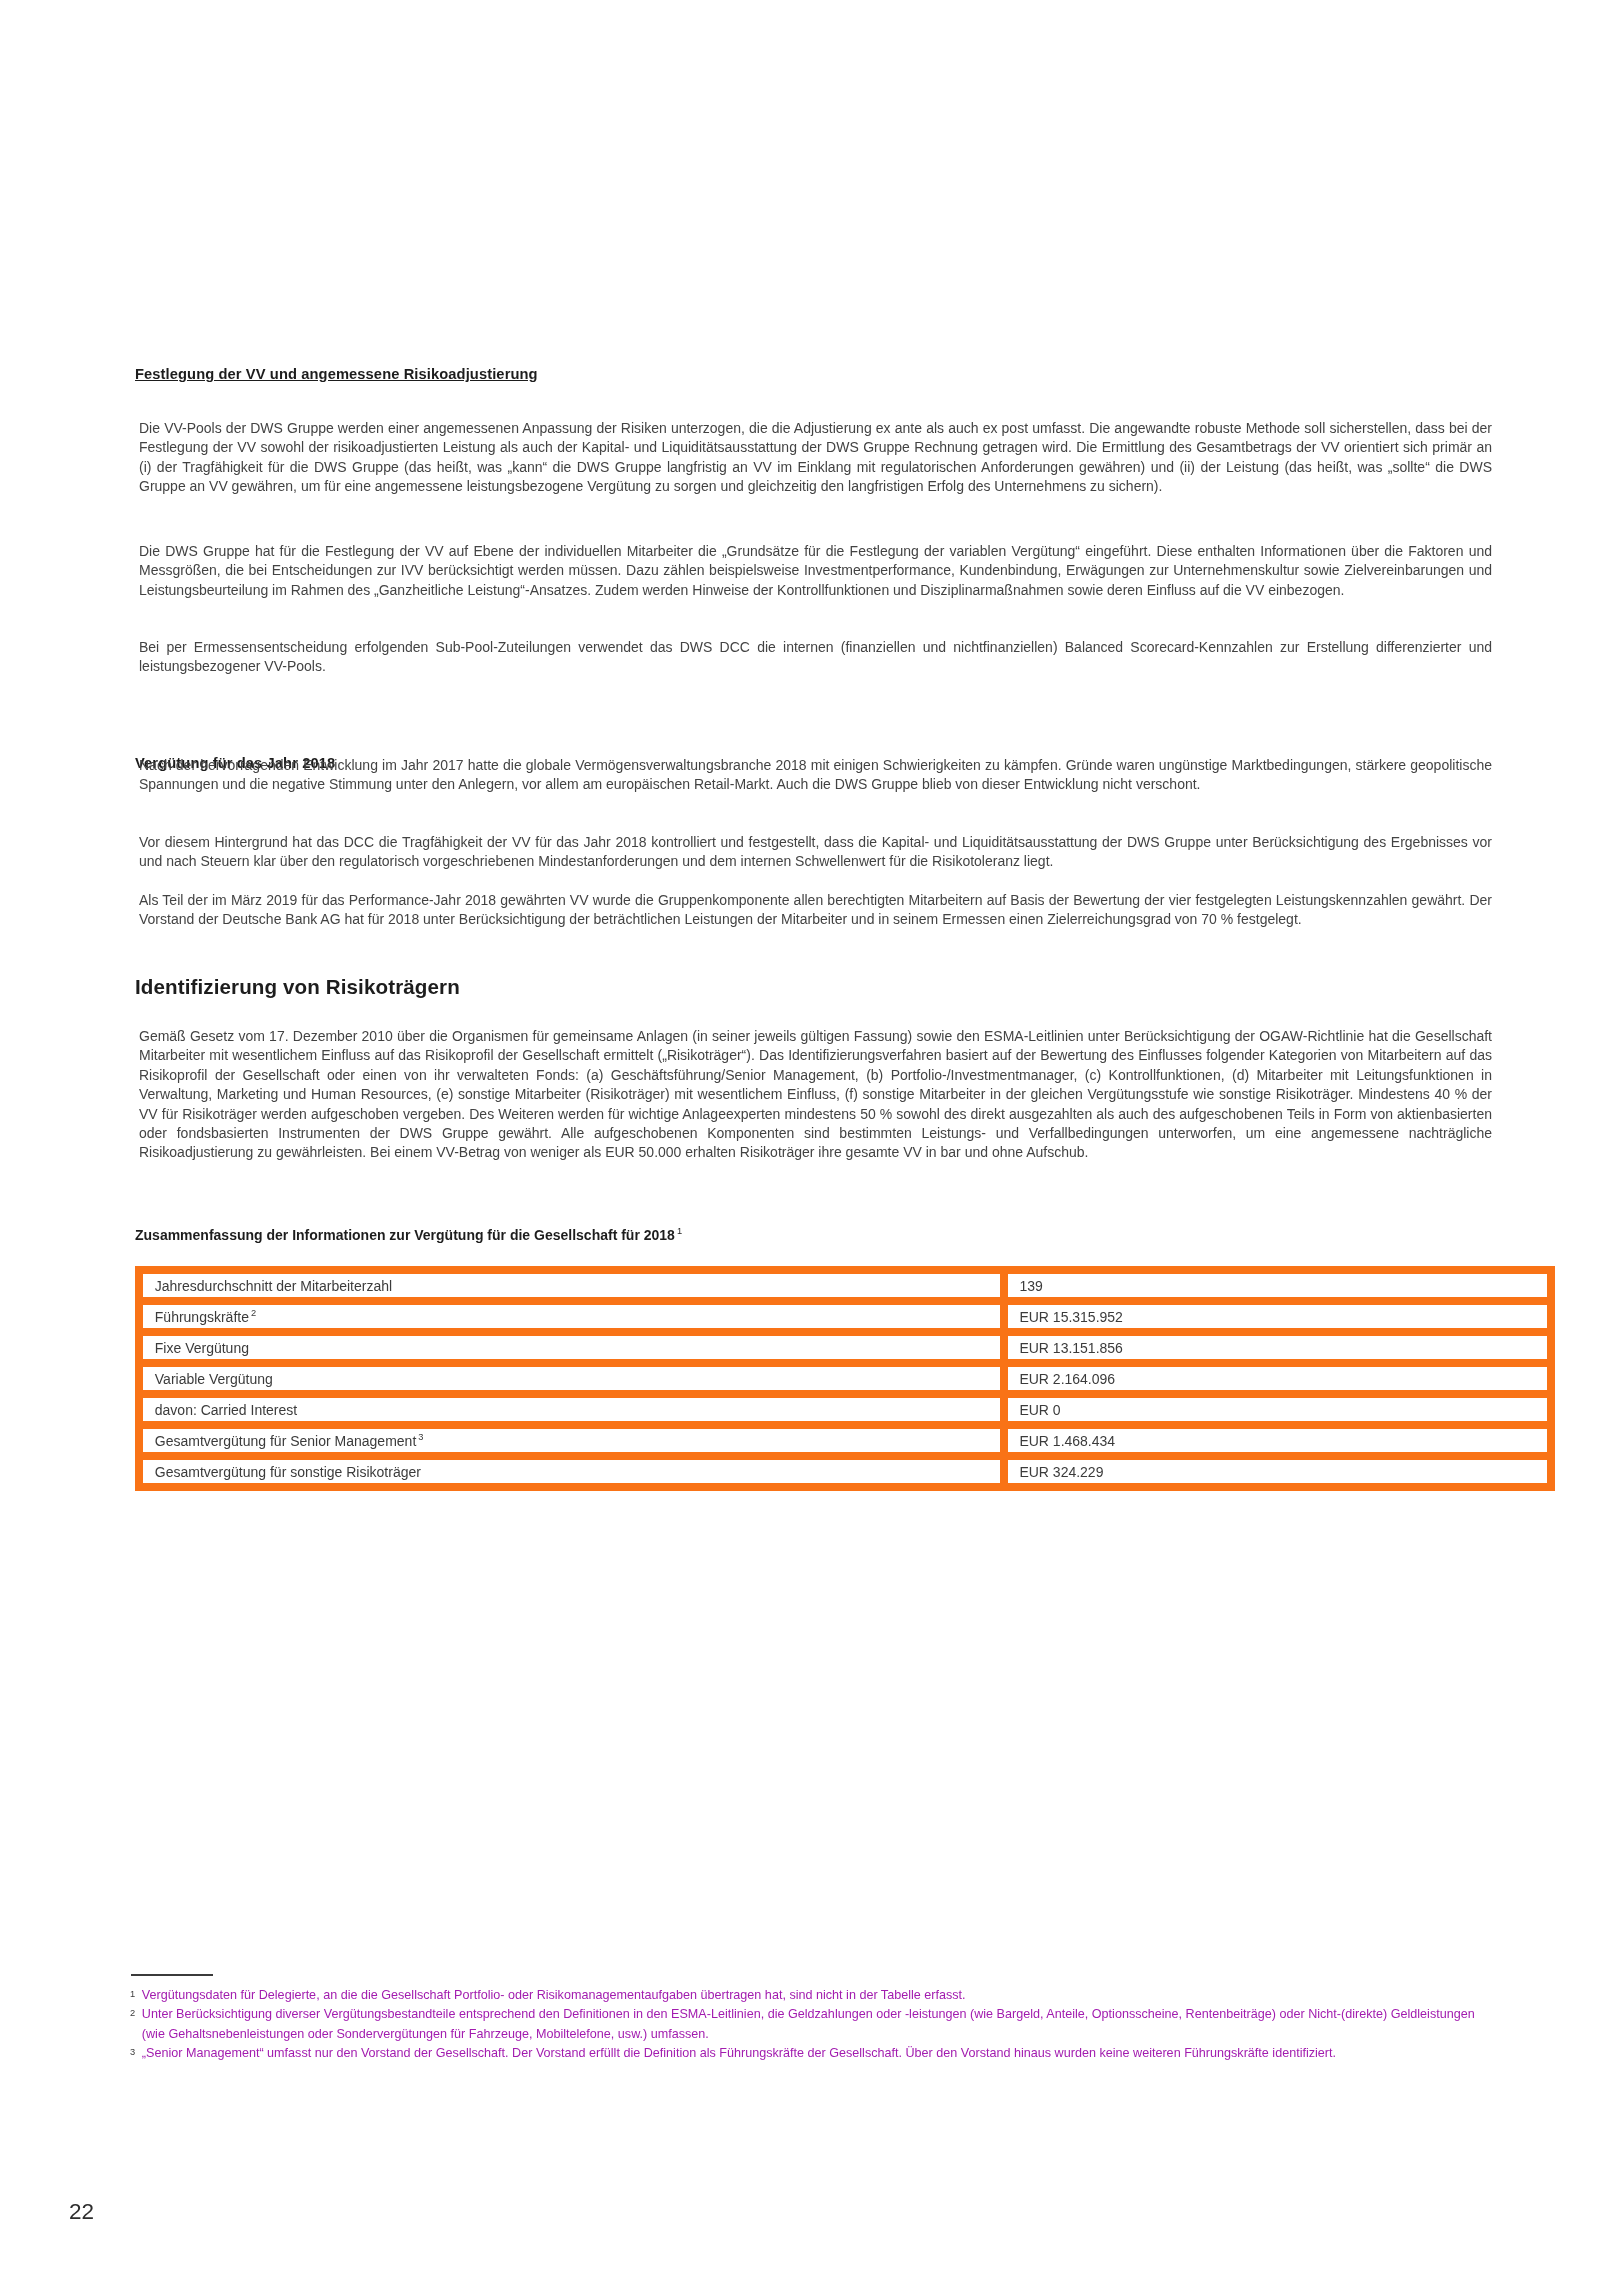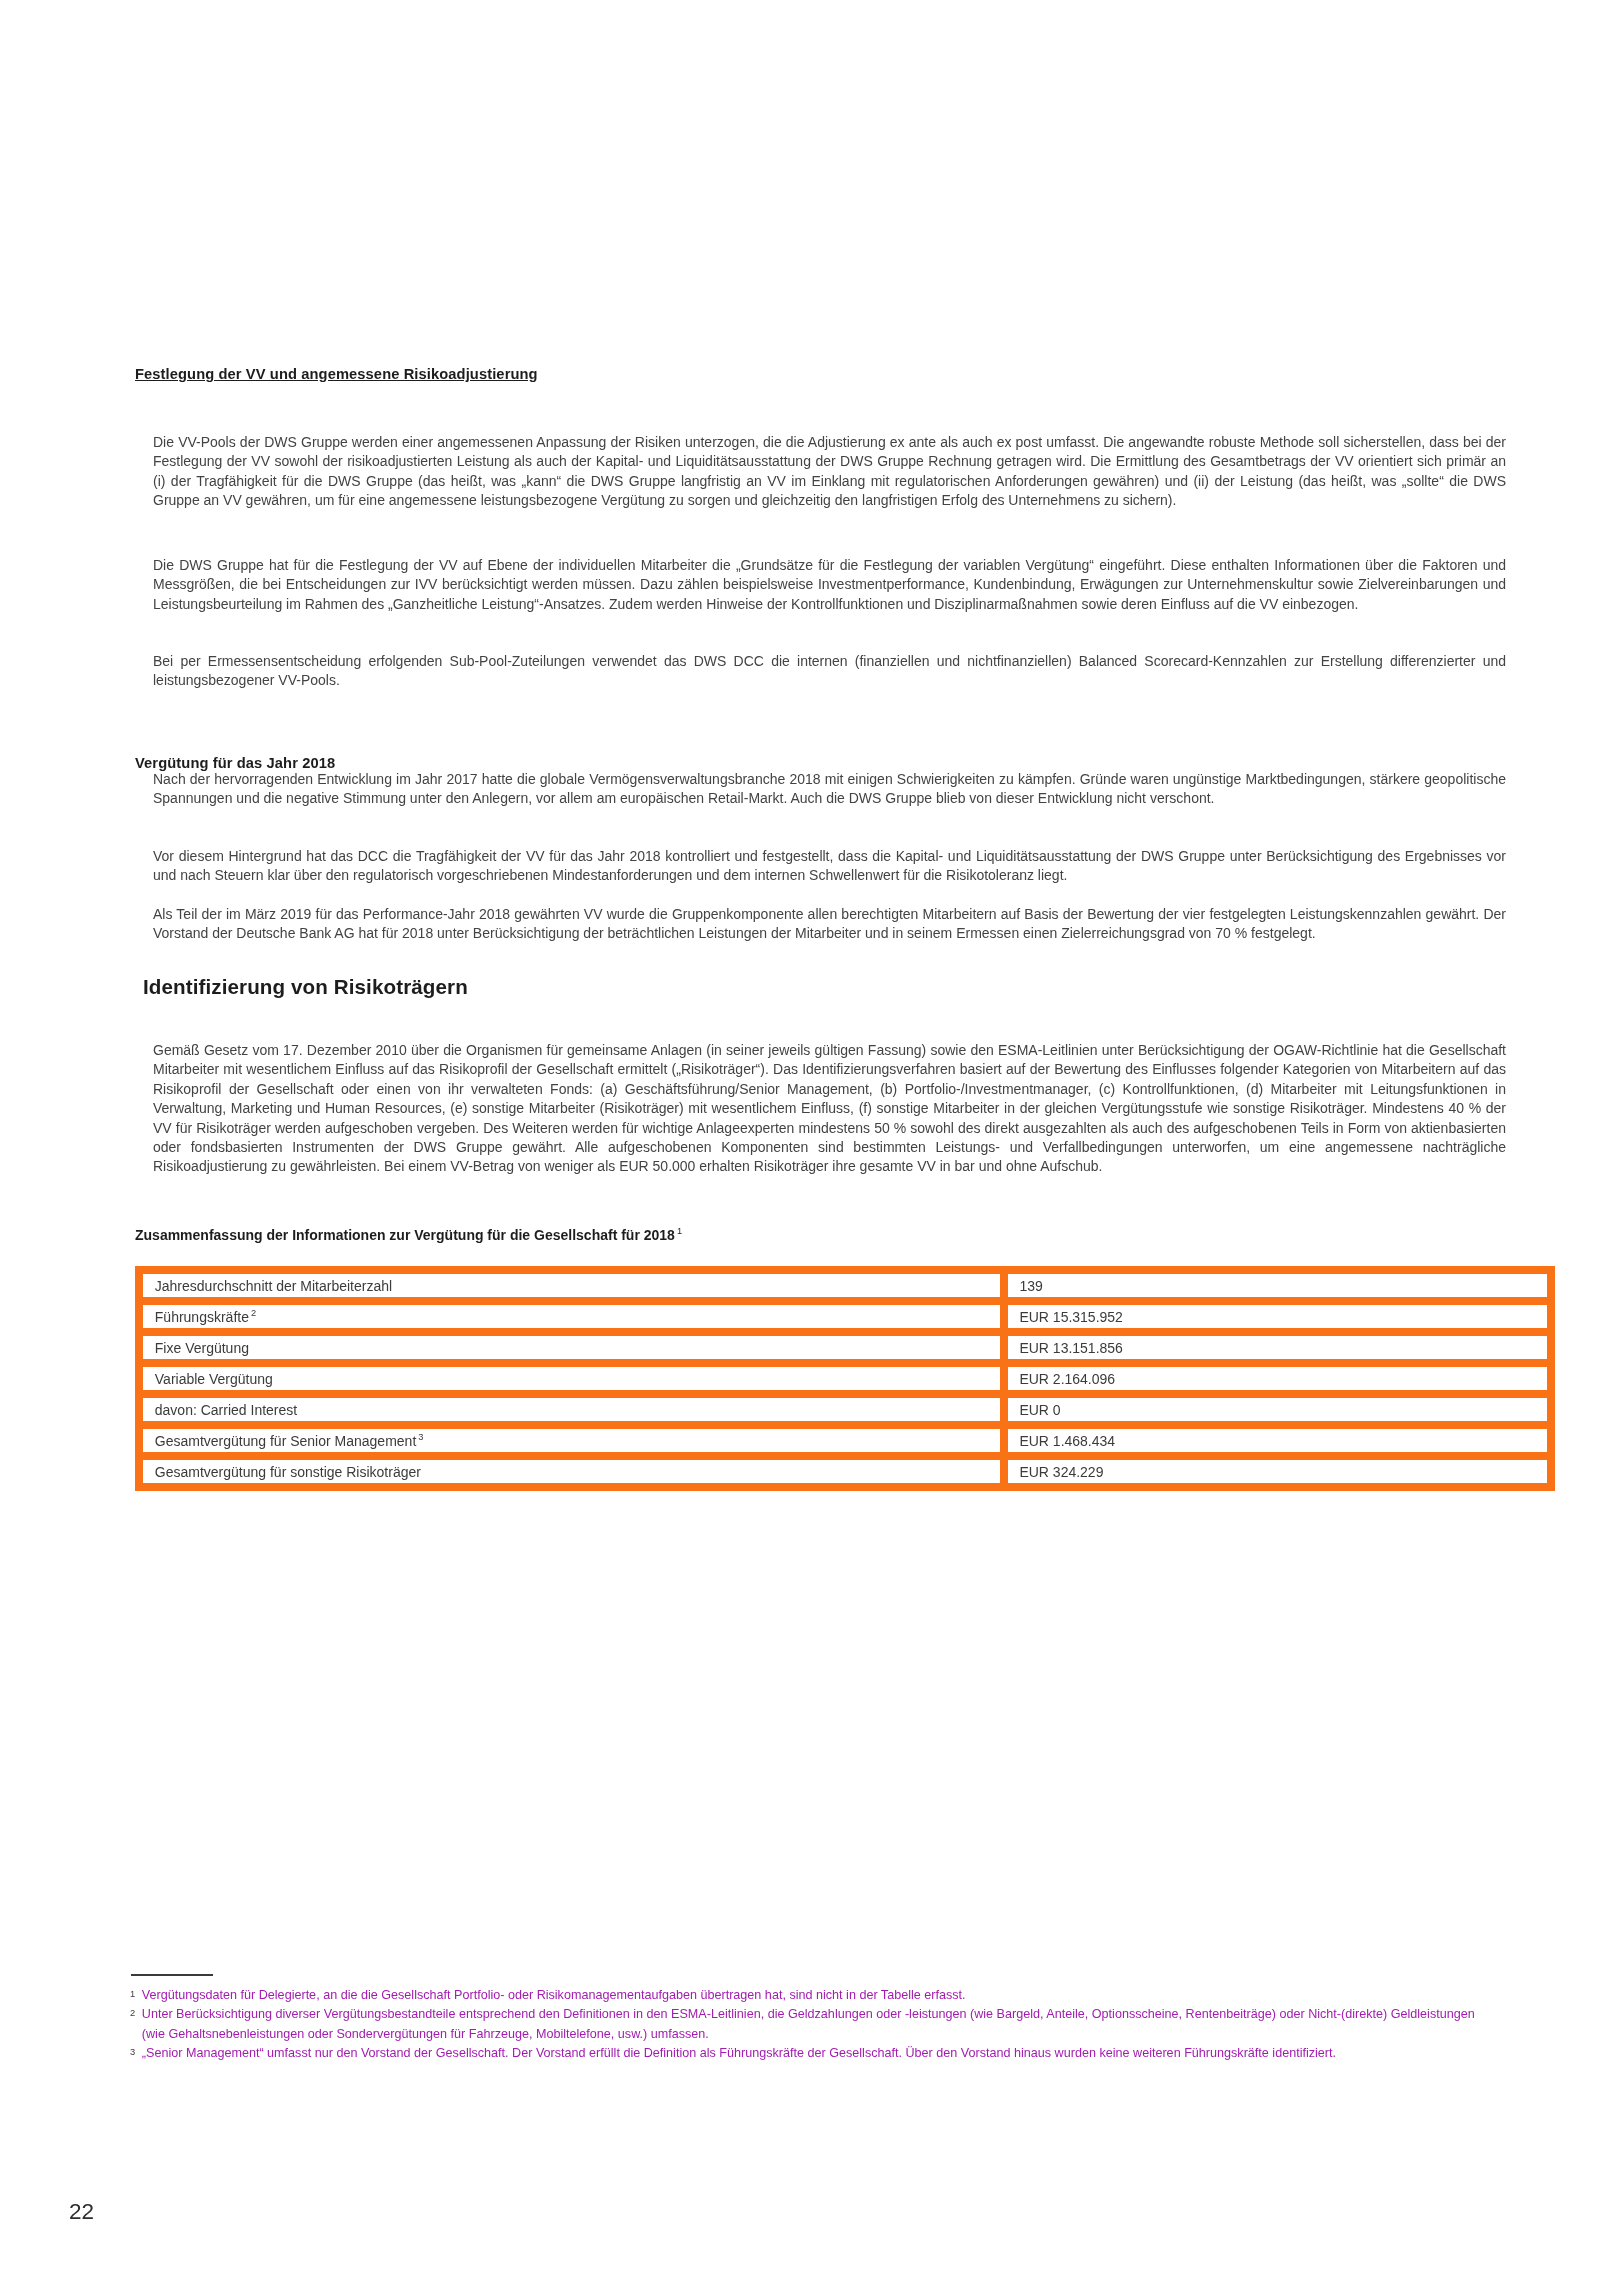--- a/index.html
+++ b/index.html
@@ -24,24 +24,23 @@
     font-size: 14.7px;
     font-weight: bold;
     color: #1d1d1d;
     letter-spacing: 0.1px;
   }
   .section-heading {
     font-size: 20.6px;
     font-weight: bold;
     color: #1d1d1d;
     letter-spacing: 0.1px;
-    margin-left: 8px;
   }
   p.body-text {
-    margin: 18px;
+    margin: 4px;
     font-size: 14px;
     line-height: 19.4px;
     text-align: justify;
     color: #434343;
   }
   .table-title {
     font-size: 14px;
     font-weight: bold;
     color: #1d1d1d;
   }

